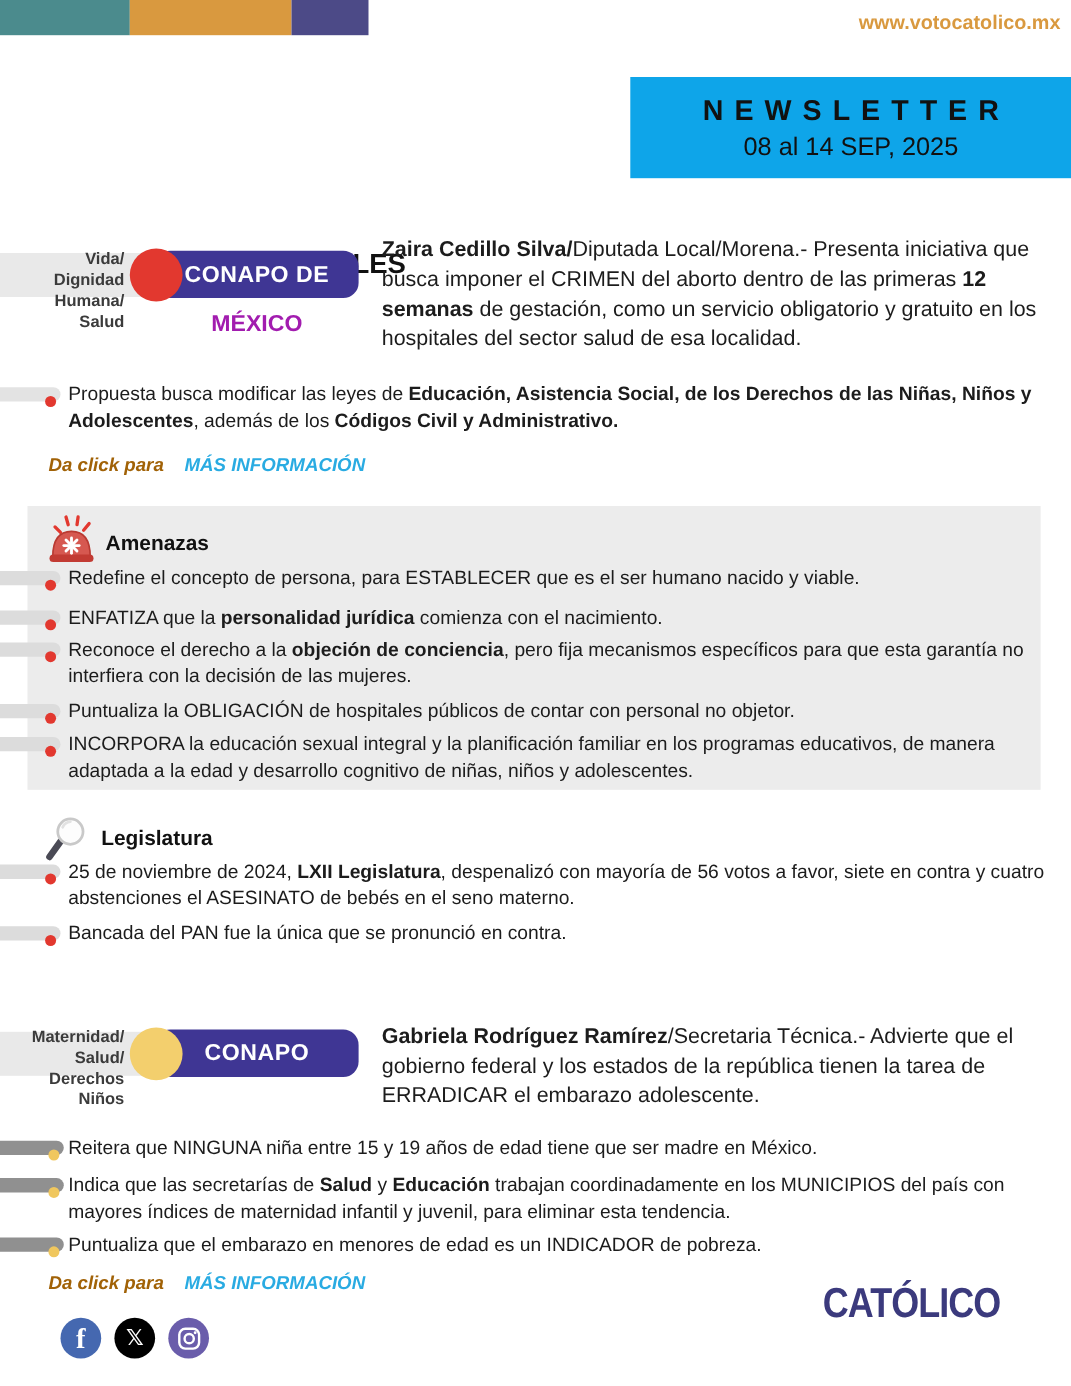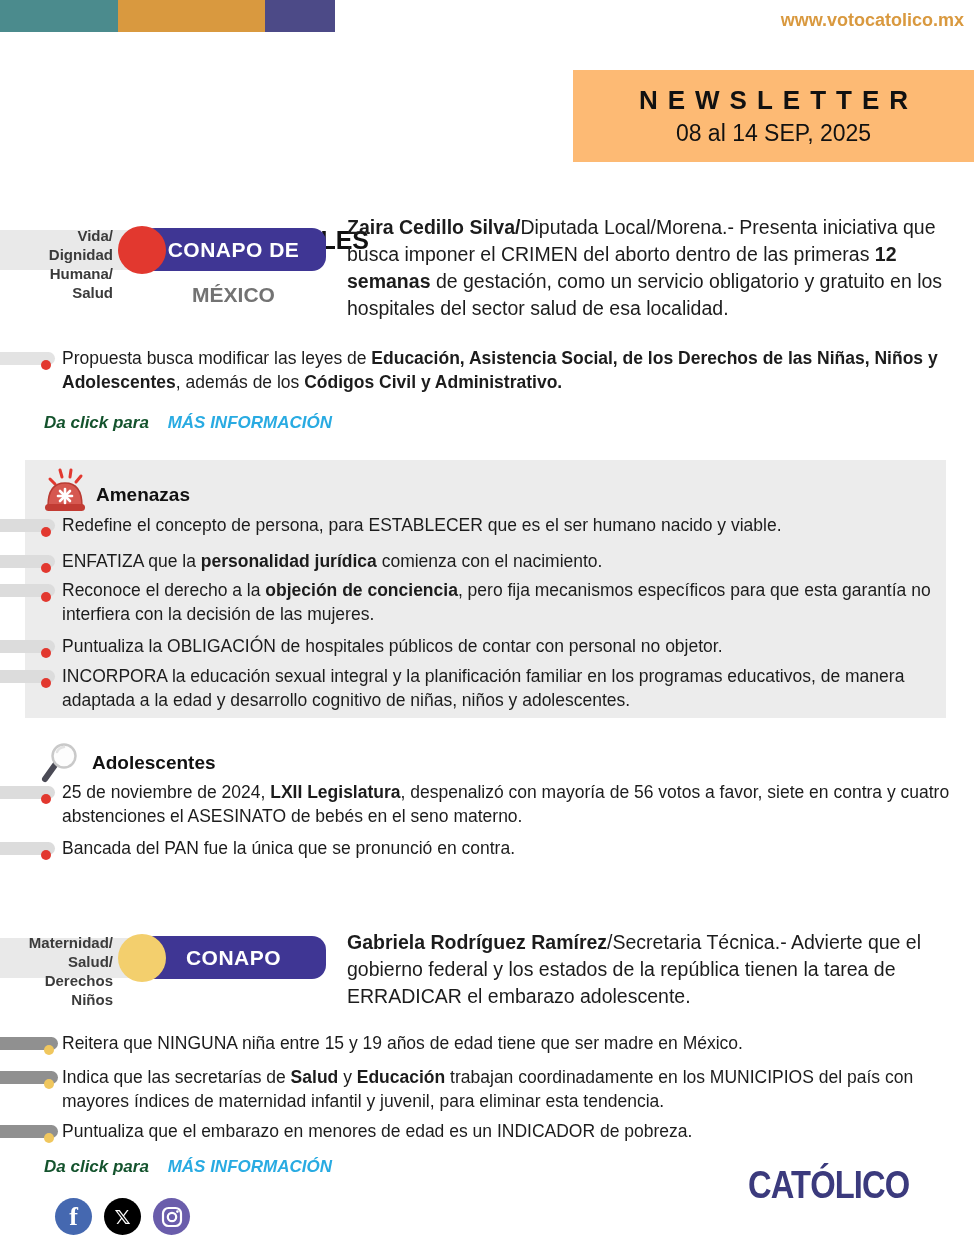--- a/index.html
+++ b/index.html
@@ -8,47 +8,47 @@
   .page { position:relative; width:974px; height:1244px; background:#fff; overflow:hidden; margin:0 auto; }
   .abs { position:absolute; }
 
   
   .bar { position:absolute; top:0; height:32px; }
   .bar-teal   { left:0;   width:118px; background:#4b8b8d; }
   .bar-orange { left:118px; width:147px; background:#d9993f; }
   .bar-purple { left:265px; width:70px;  background:#4c4a87; }
   .site-url { right:10px; top:10px; font-weight:bold; font-size:18px; color:#d9993f; text-decoration:none; }
 
-  .news-box { left:573px; top:70px; width:401px; height:92px; background:#fdba74;
+  .news-box { left:573px; top:70px; width:401px; height:92px; background:#0ea5e9;
               display:flex; flex-direction:column; align-items:center; justify-content:center; }
   .news-title { font-weight:bold; font-size:26px; letter-spacing:10px; margin-right:-10px; color:#111; }
   .news-date  { font-size:23px; color:#111; margin-top:4px; }
 
   .sec-title { font-weight:bold; font-size:25px; color:#111; }
 
   .tagbar { left:0; width:141px; height:40px; background:#e9e9e9; }
   .tags { left:0; width:113px; text-align:right; font-weight:bold; font-size:15px; line-height:19px; color:#3b3b3b; z-index:2; }
   .tag-circle { width:48px; height:48px; border-radius:50%; z-index:3; }
   .circle-red { background:#e2382f; }
   .circle-yellow { background:#f3cf6d; }
   .badge { width:185px; height:43px; background:#3f3694; border-radius:14px; color:#fff; font-weight:bold;
            font-size:21px; line-height:43px; text-align:center; z-index:2; letter-spacing:0.5px; }
-  .badge-sub { width:185px; text-align:center; color:#737373; font-weight:bold; font-size:21px; }
+  .badge-sub { width:185px; text-align:center; color:#a21caf; font-weight:bold; font-size:21px; }
 
   .lead { width:618px; font-size:19.5px; line-height:27px; color:#1c1c1c; }
 
   .brow { left:0; width:952px; padding-left:62px; font-size:17.5px; line-height:24px; color:#1c1c1c; }
   .pill { position:absolute; left:0; top:6px; width:55px; height:13px; background:#e3e3e3; border-radius:0 7px 7px 0; }
   .pill-dot { position:absolute; left:41px; top:7.5px; width:10px; height:10px; border-radius:50%; background:#e2382f; }
   .pill-lt { background:#dcdcdc; }
   .pill-dk { background:#909090; width:58px; }
   .dot-yellow { background:#f0c75e; left:44px; }
 
   .clicklink { font-style:italic; font-weight:bold; font-size:17px; }
-  .click-prefix { color:#14532d; }
+  .click-prefix { color:#a16207; }
   .click-label { color:#29abe2; margin-left:14px; cursor:pointer; }
 
   .gray-box { left:25px; top:460px; width:921px; height:258px; background:#ececec; z-index:0; }
   .box-title { font-weight:bold; font-size:19px; color:#111; }
 
   .social { left:55px; top:1198px; display:flex; gap:12px; }
   .soc { width:37px; height:37px; border-radius:50%; display:flex; align-items:center; justify-content:center; cursor:pointer; }
   .soc-fb { background:#4568b0; color:#fff; font-weight:bold; font-size:26px; font-family:"Liberation Serif","DejaVu Serif",serif; }
   .soc-x  { background:#000; color:#fff; font-weight:bold; font-size:20px; }
   .soc-ig { background:#6a5dab; }
@@ -155,21 +155,21 @@
         <span class="pill-dot"></span>
       </span>
     <span><span>INCORPORA la educación sexual integral y la planificación familiar en los programas educativos, de manera adaptada a la edad y desarrollo cognitivo de niñas, niños y adolescentes.</span></span>
   </div>
 
   <svg class="abs" style="left:38px; top:740px;" width="46" height="46" viewBox="0 0 46 46">
     <line x1="17" y1="25" x2="7" y2="39" stroke="#4a4a55" stroke-width="6" stroke-linecap="round"></line>
     <circle cx="26" cy="16" r="11.5" fill="#fdfdfd" stroke="#c9c9c9" stroke-width="2.5"></circle>
     <path d="M19 12 Q21 7.5 26 7" fill="none" stroke="#e2e2e2" stroke-width="2.5" stroke-linecap="round"></path>
   </svg>
-  <div class="abs box-title" style="left:92px; top:752px;">Adolescentes</div>
+  <div class="abs box-title" style="left:92px; top:752px;">Legislatura</div>
 
   <div class="abs brow" style="top:780px;">
     <span class="pill pill-lt">
         <span class="pill-dot"></span>
       </span>
     <span><span>25 de noviembre de 2024, </span><b>LXII Legislatura</b><span>, despenalizó con mayoría de 56 votos a favor, siete en contra y cuatro abstenciones el ASESINATO de bebés en el seno materno.</span></span>
   </div>
   <div class="abs brow" style="top:836px;">
     <span class="pill pill-lt">
         <span class="pill-dot"></span>

